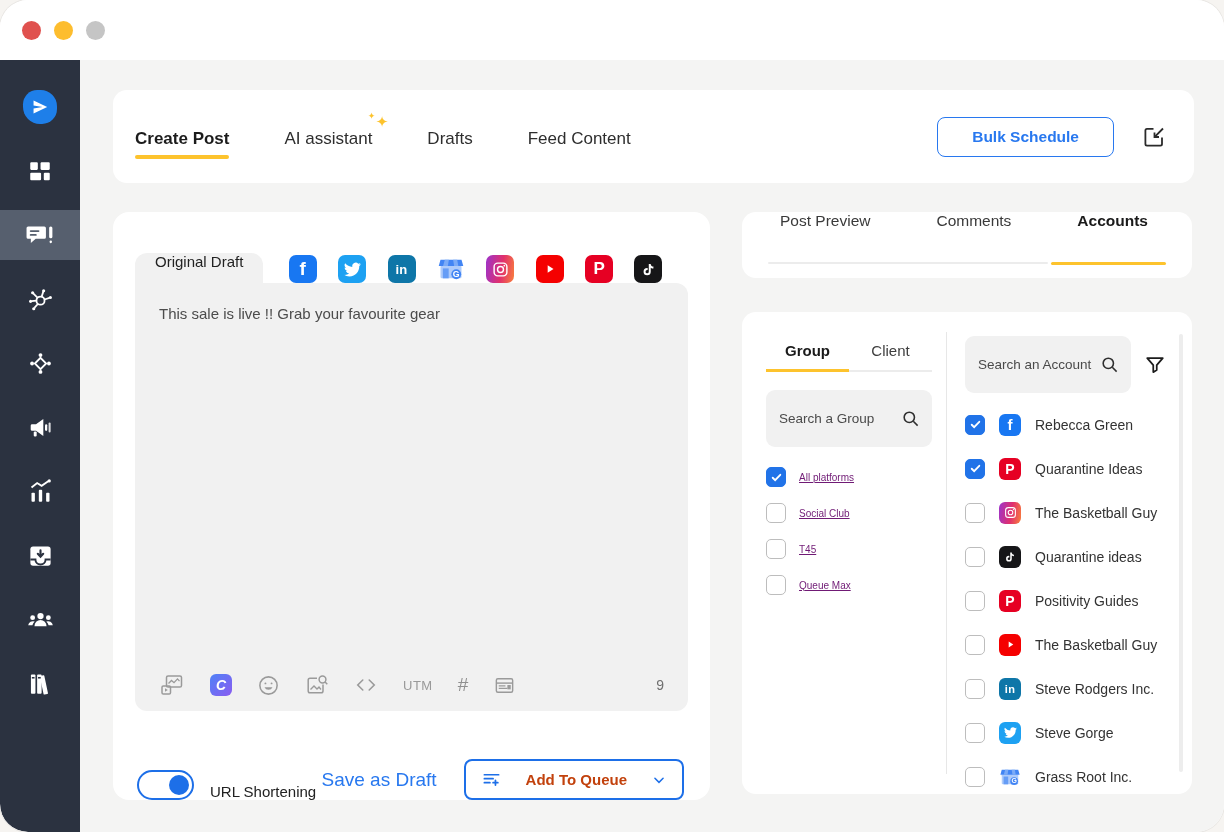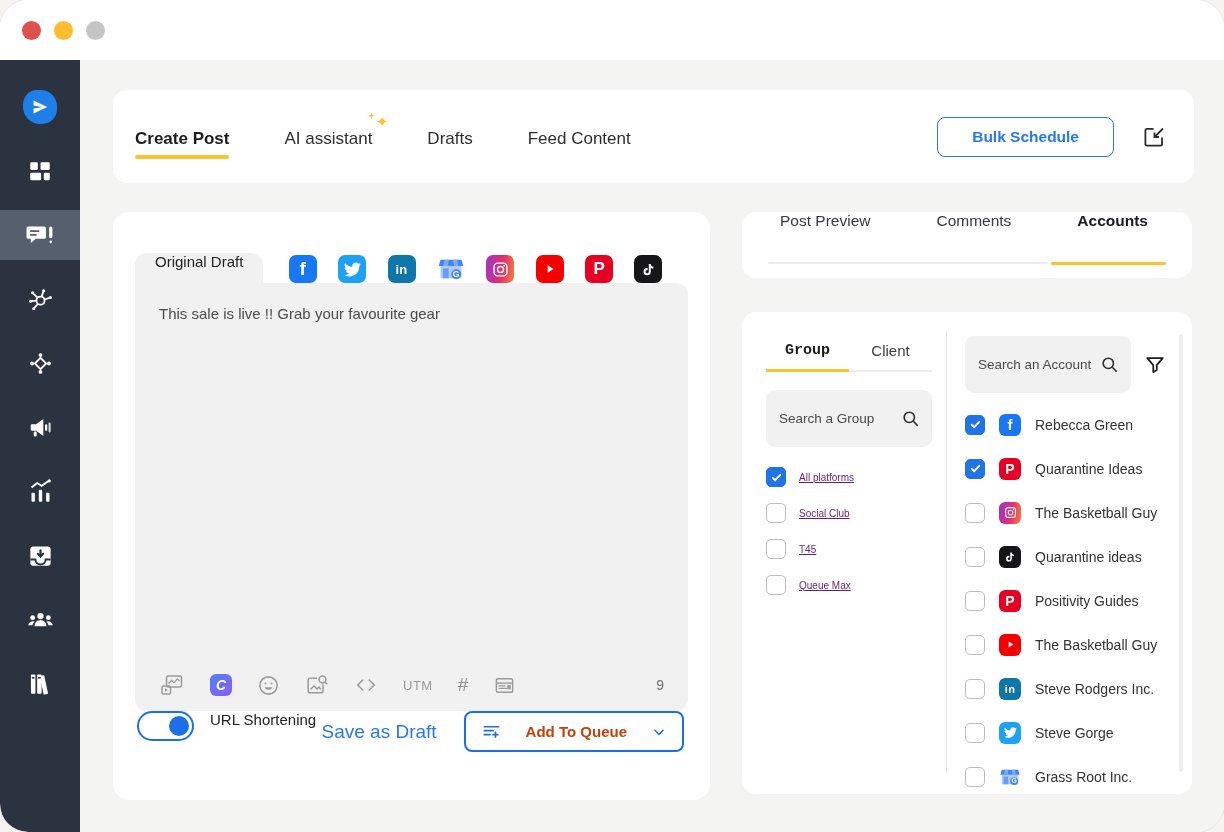--- a/index.html
+++ b/index.html
@@ -70,21 +70,21 @@
   .textarea {
     background:#F1F1F1; border-radius:0 12px 12px 12px; height:428px;
     padding:22px 24px; position:relative; font-size:15px; color:#4c4c4c;
   }
   .ed-toolbar { position:absolute; left:24px; right:24px; bottom:14px; display:flex; align-items:center; gap:25px; color:#999; }
   .tool { display:flex; align-items:center; justify-content:center; cursor:pointer; }
   .tool-txt { font-size:13px; color:#9a9a9a; letter-spacing:.5px; }
   .hash-txt { font-size:19px; color:#8f8f8f; }
   .canva-chip { width:22px; height:22px; border-radius:6px; background:linear-gradient(135deg,#4f82f7,#8a5cf0); color:#fff; font-style:italic; font-weight:bold; font-size:14px; display:flex; align-items:center; justify-content:center; }
   .char-count { margin-left:auto; font-size:14px; color:#6f6f6f; }
-  .editor-footer { flex:1; display:flex; align-items:flex-start; padding:0 4px 0 2px; }
+  .editor-footer { flex:1; display:flex; align-items:flex-end; padding:0 4px 0 2px; }
   .toggle { width:57px; height:30px; border:2px solid #1D6FE8; border-radius:16px; background:#fff; position:relative; cursor:pointer; flex:0 0 auto; }
   .toggle .knob { position:absolute; top:3px; right:3px; width:20px; height:20px; border-radius:50%; background:#1D6FE8; }
   .toggle-label { font-size:15px; color:#222; margin-left:16px; }
   .footer-right { margin-left:auto; display:flex; align-items:center; gap:27px; }
   .link-blue { color:#2878EF; font-size:19px; cursor:pointer; }
   .btn-queue {
     display:flex; align-items:center; gap:25px; border:2px solid #1D6FE8; border-radius:8px;
     background:#fff; color:#c2410c; font-weight:bold; font-size:15px; padding:9px 16px; cursor:pointer;
     font-family:inherit;
   }
@@ -92,21 +92,21 @@
   .right-col { width:450px; display:flex; flex-direction:column; }
   .preview-tabs { height:66px; display:flex; justify-content:space-between; padding:0 44px 0 38px; position:relative; margin-bottom:34px; }
   .ptab { font-size:15.5px; color:#3a3a3a; cursor:pointer; }
   .ptab.active { font-weight:bold; color:#1a1a1a; }
   .ptab-line-gray { position:absolute; left:26px; right:144px; bottom:14px; height:2px; background:#ececec; border-radius:2px; }
   .ptab-line-yellow { position:absolute; right:26px; width:115px; bottom:13px; height:3px; background:#FDC32D; border-radius:3px; }
   .accounts-card { flex:0 0 auto; height:482px; display:flex; padding:16px 0 16px 0; position:relative; }
   .group-col { width:204px; padding:8px 14px 0 24px; flex:0 0 auto; }
   .gtabs { display:flex; }
   .gtab { font-size:15px; padding:6px 0 10px; text-align:center; cursor:pointer; color:#3e3e3e; border-bottom:2px solid #ececec; flex:1; }
-  .gtab.active { font-weight:bold; color:#1a1a1a; border-bottom:3px solid #FDC32D;font-family:Liberation Mono, monospace; }
+  .gtab.active { font-weight:bold; color:#1a1a1a; border-bottom:3px solid #FDC32D; }
   .search-box { margin-top:18px; height:57px; background:#F1F1F1; border-radius:9px; display:flex; align-items:center; padding:0 12px 0 13px; gap:8px; cursor:text; }
   .search-box .ph { flex:1; font-size:13.5px; color:#4a4a4a; white-space:nowrap; overflow:hidden; }
   .chk-list { margin-top:20px; display:flex; flex-direction:column; gap:16px; }
   .chk-row { display:flex; align-items:center; gap:13px; cursor:pointer; }
   .cbx { width:20px; height:20px; border-radius:5px; border:1.5px solid #bdbdbd; background:#fff; flex:0 0 auto; display:flex; align-items:center; justify-content:center; }
   .cbx.checked { background:#2173E8; border-color:#2173E8; }
   .cbx svg { display:none; }
   .cbx.checked svg { display:block; }
   .chk-label { font-size:10px; color:#701a75;text-decoration:underline; }
   .vdivider { width:1px; background:#e7e7e7; margin:4px 0; flex:0 0 auto; }

